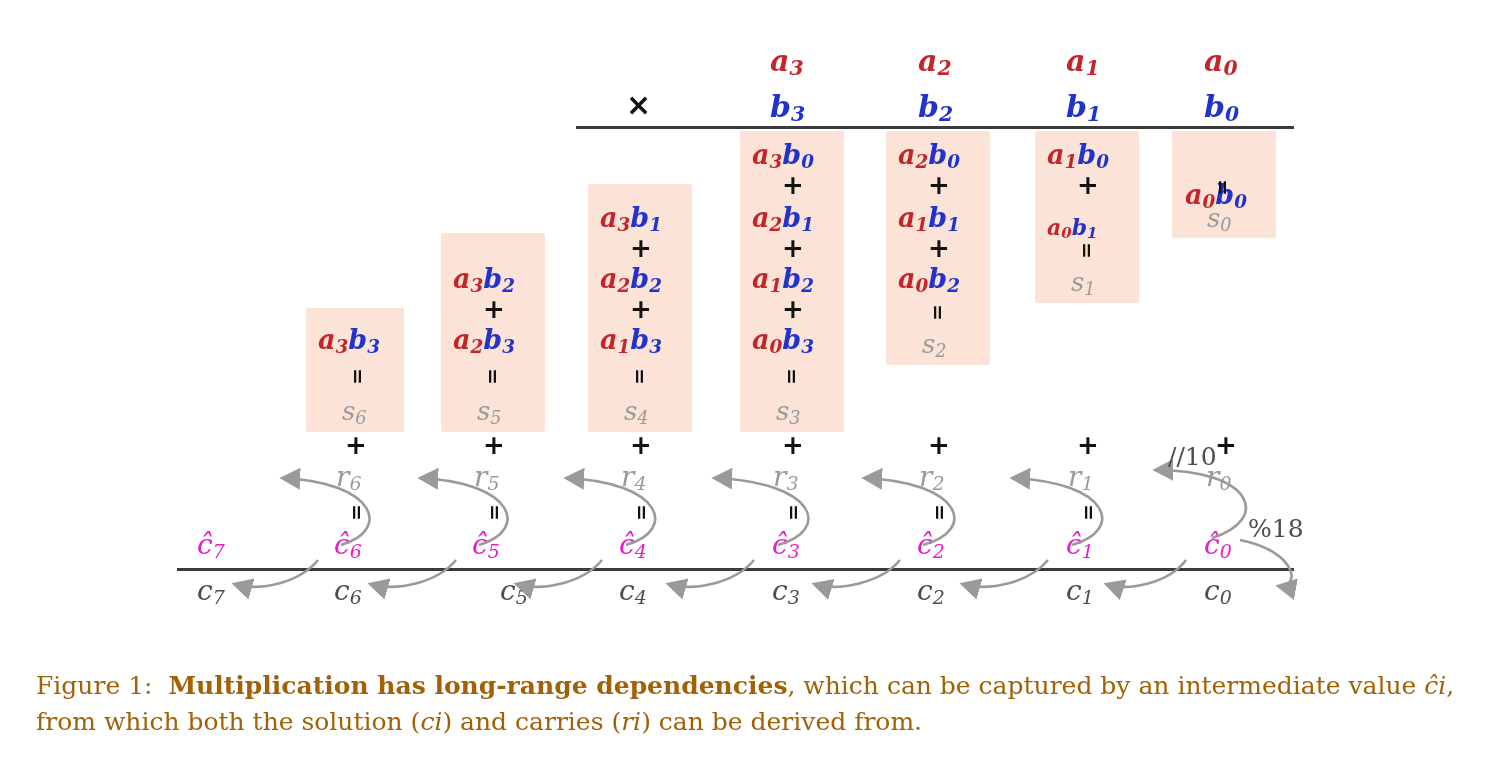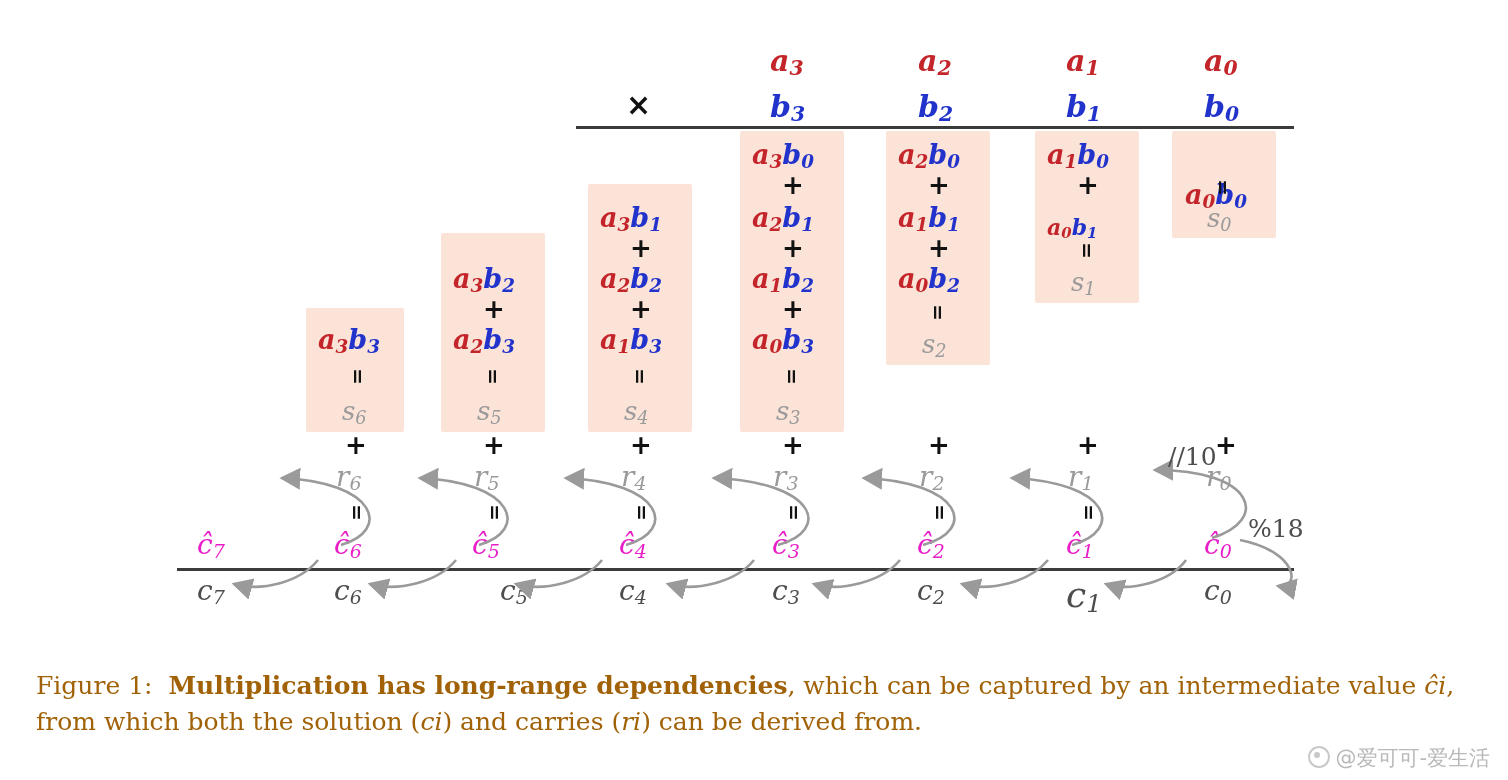--- a/index.html
+++ b/index.html
@@ -298,21 +298,21 @@
   </div>
   <div class="term dark" style="left:619px;top:577px;font-size:28px;font-weight:normal;">
     <span>c</span><span class="sub">4</span>
   </div>
   <div class="term dark" style="left:772px;top:577px;font-size:28px;font-weight:normal;">
     <span>c</span><span class="sub">3</span>
   </div>
   <div class="term dark" style="left:917px;top:577px;font-size:28px;font-weight:normal;">
     <span>c</span><span class="sub">2</span>
   </div>
-  <div class="term dark" style="left:1066px;top:577px;font-size:36px;font-weight:normal;">
+  <div class="term dark" style="left:1066px;top:577px;font-size:28px;font-weight:normal;">
     <span>c</span><span class="sub">1</span>
   </div>
   <div class="term dark" style="left:1204px;top:577px;font-size:28px;font-weight:normal;">
     <span>c</span><span class="sub">0</span>
   </div>
 
   <svg width="1508" height="780">
     <defs>
       <marker id="ah" markerWidth="9" markerHeight="9" refX="7" refY="4.2" orient="auto">
         <path d="M0,0 L8,4.2 L0,8.4 z" fill="#9a9a9a"></path>
@@ -340,17 +340,14 @@
   </svg>
 
   <div class="term dark" style="left:1168px;top:444px;font-size:25px;font-weight:normal;font-style:normal;">//10</div>
   <div class="term dark" style="left:1248px;top:516px;font-size:25px;font-weight:normal;font-style:normal;">%18</div>
 
   <div class="caption">
     <span>Figure 1:</span>&nbsp;
     <b>Multiplication has long-range dependencies</b><span>, which can be captured by an intermediate value </span><span class="cap-it">ĉi</span><span>, from which both the solution (</span><span class="cap-it">ci</span><span>) and carries (</span><span class="cap-it">ri</span><span>) can be derived from.</span>
   </div>
 
-  <div class="watermark">
-    <span class="wm-eye"></span><span>@爱可可-爱生活</span>
-  </div>
 
 </div>
 
 </body></html>

